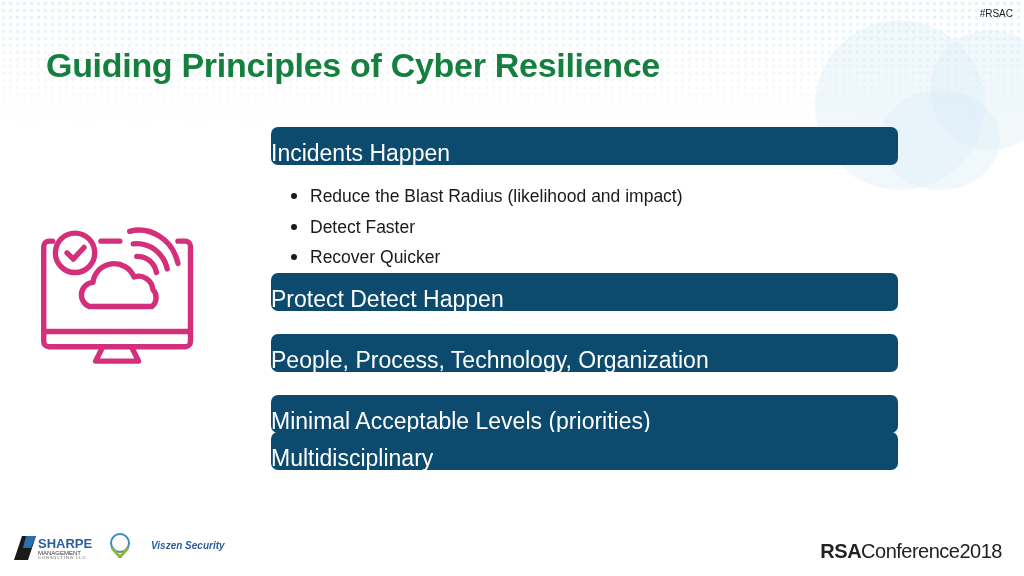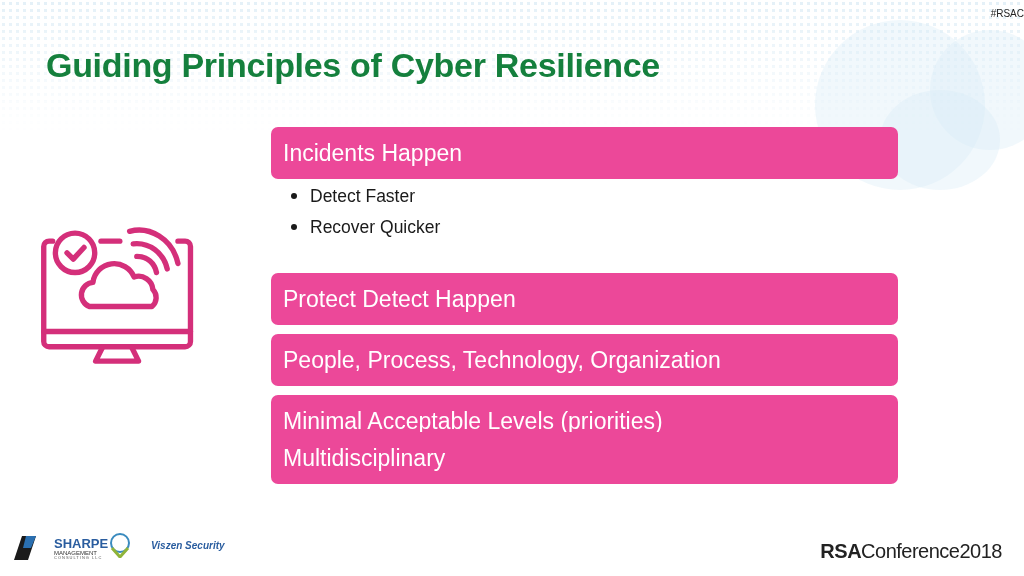--- a/index.html
+++ b/index.html
@@ -13,31 +13,31 @@
       background-image: radial-gradient(circle, rgba(200,225,240,0.55) 1.6px, transparent 2px);
       background-size: 7px 7px;
       -webkit-mask-image: linear-gradient(to bottom, rgba(0,0,0,0.9), rgba(0,0,0,0));
       mask-image: linear-gradient(to bottom, rgba(0,0,0,0.9), rgba(0,0,0,0));
     }
     .bg-blob { position: absolute; border-radius: 50%; background: rgba(215,235,245,0.35); }
     .b1 { left: 815px; top: 20px; width: 170px; height: 170px; }
     .b2 { left: 930px; top: 30px; width: 120px; height: 120px; }
     .b3 { left: 880px; top: 90px; width: 120px; height: 100px; }
     .hashtag {
-      position: absolute; right: 0; top: 8px; font-size: 10px; color: #222;
+      position: absolute; right: 11px; top: 8px; font-size: 10px; color: #222;
       font-family: "Liberation Sans Narrow", "Liberation Sans", sans-serif;
     }
     .title {
       position: absolute; left: 46px; top: 46px; margin: 0;
       font-size: 34px; font-weight: bold; color: #15803d; letter-spacing: -0.3px;
     }
     .box {
-      position: absolute; left: 271px; width: 627px; height: 52px;
-      background: #ec4899; border-radius: 7px; color: #fff;
-      font-size: 23px; line-height: 52px; padding-left: 12px; box-sizing: border-box;
+      position: absolute; left: 271px; width: 627px; height: 38px;
+      background: #0c4a6e; border-radius: 7px; color: #fff;
+      font-size: 23px; line-height: 52px; box-sizing: border-box;
       font-family: "Liberation Sans", sans-serif;
     }
     .bullets {
       position: absolute; left: 289px; top: 181px; margin: 0; padding: 0; list-style: none;
       font-size: 17.5px; color: #1a1a1a;
     }
     .bullets li { height: 30.5px; line-height: 30px; display: flex; align-items: center; }
     .bullets li .dot { width: 6px; height: 6px; background: #1a1a1a; border-radius: 50%; margin-right: 13px; margin-left: 2px; }
     .icon-monitor { position: absolute; left: 33px; top: 207px; width: 170px; height: 165px; }
     .logo-sharpe { position: absolute; left: 14px; top: 536px; display: flex; align-items: center; }
@@ -68,39 +68,43 @@
   <path d="M112 34 C130 32 146 44 150 62"></path>
   <path d="M116 48 C128 48 136 56 138 66"></path>
   <path d="M63 104 a14 14 0 0 1 4 -27 a24 24 0 0 1 46 -6 a16 16 0 0 1 21 14 a13 13 0 0 1 -1 19 Z"></path>
 </svg>
 
 <div class="box" style="top:127px;">Incidents Happen</div>
 
 <ul class="bullets">
   <li>
       <span class="dot"></span>
+      <span>Reduce the Blast Radius (likelihood and impact)</span>
+    </li>
+  <li>
+      <span class="dot"></span>
       <span>Detect Faster</span>
     </li>
   <li>
       <span class="dot"></span>
       <span>Recover Quicker</span>
     </li>
 </ul>
 
 <div class="box" style="top:273px;">Protect Detect Happen</div>
 <div class="box" style="top:334px;">People, Process, Technology, Organization</div>
 <div class="box" style="top:395px;">Minimal Acceptable Levels (priorities)</div>
 <div class="box" style="top:432px;">Multidisciplinary</div>
 
 <div class="logo-sharpe">
   <svg width="22" height="24" viewBox="0 0 22 24">
     <polygon points="8,0 22,0 14,24 0,24" fill="#1a1a1a"></polygon>
     <polygon points="12,0 22,0 17,12 9,12" fill="#2a6fb0"></polygon>
   </svg>
-  <div style="margin-left:18px;line-height:1;">
+  <div style="margin-left:2px;line-height:1;">
     <div style="font-size:13px;font-weight:bold;color:#2a5d9f;">SHARPE</div>
     <div style="font-size:6px;color:#333;">MANAGEMENT</div>
     <div style="font-size:4px;color:#555;letter-spacing:1px;">CONSULTING LLC</div>
   </div>
 </div>
 
 <div class="logo-viszen">
   <svg width="24" height="26" viewBox="0 0 24 26">
     <circle cx="12" cy="11" r="9" fill="none" stroke="#3a8bbf" stroke-width="2"></circle>
     <path d="M4 16 L12 25 L20 16" fill="none" stroke="#8fb43a" stroke-width="3"></path>

